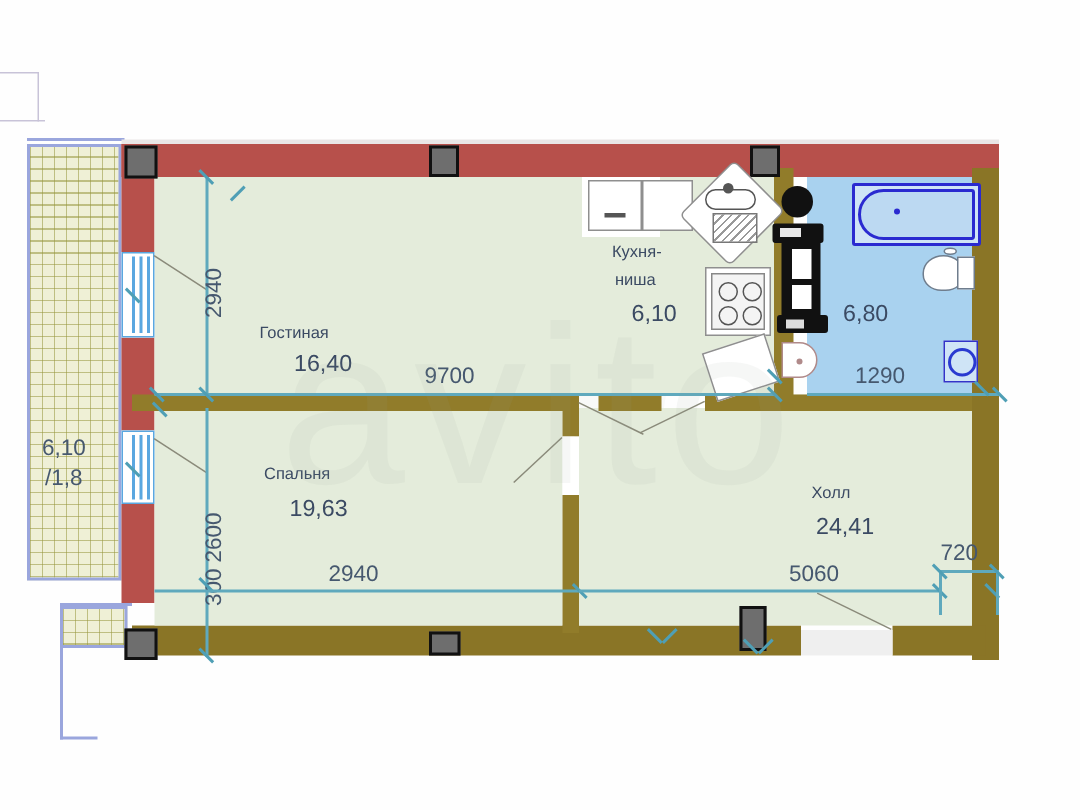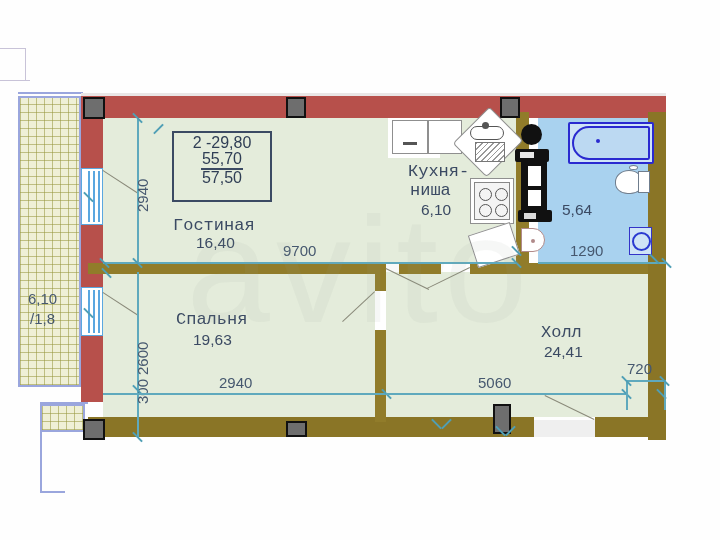--- a/index.html
+++ b/index.html
@@ -43,21 +43,21 @@
   
   .dim{background:#5fa9bd;}
   .dimv{background:#5fa9bd;}
   .tick{position:absolute;width:13px;height:2px;background:#4f9fb5;
         transform:rotate(45deg);}
   .tick2{position:absolute;width:13px;height:2px;background:#4f9fb5;
          transform:rotate(-45deg);}
 
   
   .t{position:absolute;color:#3b4a63;white-space:nowrap;}
-  .t-room{font-size:17px;font-family:Liberation Mono, monospace;}
+  .t-room{font-size:11px;}
   .t-area{font-size:15.5px;}
   .t-dim{font-size:15px;color:#46586f;}
   .t-dimv{font-size:15px;color:#46586f;transform-origin:0 0;transform:rotate(-90deg);}
   .t-bal{font-size:15px;color:#46586f;}
 
   
   .tblock{position:absolute;border:2px solid #3b4a63;background:transparent;
           text-align:center;color:#2f3e55;}
   .tblock div{line-height:1.02;font-size:16px;}
   .tblock .u{border-bottom:2px solid #3b4a63;display:inline-block;padding:0 1px;}
@@ -230,21 +230,21 @@
   <span class="t t-dimv" style="left:134px;top:404px;">300</span>
   <div class="tick" style="left:131px;top:262px;"></div>
   <div class="tick" style="left:131px;top:389px;"></div>
   <div class="tick" style="left:131px;top:436px;"></div>
 
   <div class="b dim" style="left:103px;top:393px;width:283px;height:1.5px;"></div>
   <span class="t t-dim" style="left:219px;top:374px;">2940</span>
   <div class="tick" style="left:380px;top:393px;"></div>
 
   <div class="b dim" style="left:386px;top:393px;width:240px;height:1.5px;"></div>
-  <span class="t t-dim" style="left:478px;top:374px;">5060</span>
+  <span class="t t-dim" style="left:526px;top:374px;">5060</span>
   <div class="tick" style="left:620px;top:393px;"></div>
   <div class="tick" style="left:655px;top:393px;"></div>
 
   <div class="b dim" style="left:626px;top:380px;width:40px;height:1.5px;"></div>
   <div class="b dimv" style="left:626px;top:380px;width:1.5px;height:30px;"></div>
   <div class="b dimv" style="left:664px;top:380px;width:1.5px;height:30px;"></div>
   <span class="t t-dim" style="left:627px;top:360px;">720</span>
   <div class="tick" style="left:620px;top:380px;"></div>
   <div class="tick" style="left:658px;top:380px;"></div>
 
@@ -253,34 +253,29 @@
   <div class="tick" style="left:82px;top:196px;"></div>
   <div class="tick" style="left:82px;top:312px;"></div>
   <div class="tick" style="left:510px;top:250px;"></div>
   <div class="tick" style="left:430px;top:423px;"></div>
   <div class="tick2" style="left:440px;top:423px;"></div>
   <div class="tick" style="left:494px;top:430px;"></div>
   <div class="tick2" style="left:504px;top:430px;"></div>
   <div class="tick" style="left:100px;top:272px;"></div>
   <div class="tick" style="left:648px;top:258px;"></div>
 
-  <div class="tblock" style="left:172px;top:131px;width:96px;height:65px;padding-top:2px;">
-    <div>2 -29,80</div>
-    <div><span class="u">55,70</span></div>
-    <div>57,50</div>
-  </div>
 
   <span class="t t-room" style="left:173px;top:216px;">Гостиная</span>
   <span class="t t-area" style="left:196px;top:234px;">16,40</span>
 
   <span class="t t-room" style="left:408px;top:162px;">Кухня-</span>
   <span class="t t-room" style="left:410px;top:181px;">ниша</span>
   <span class="t t-area" style="left:421px;top:201px;">6,10</span>
 
-  <span class="t t-area" style="left:562px;top:201px;">5,64</span>
+  <span class="t t-area" style="left:562px;top:201px;">6,80</span>
 
   <span class="t t-room" style="left:176px;top:310px;">Спальня</span>
   <span class="t t-area" style="left:193px;top:331px;">19,63</span>
 
   <span class="t t-room" style="left:541px;top:323px;">Холл</span>
   <span class="t t-area" style="left:544px;top:343px;">24,41</span>
 
 </div>
 
 </body></html>

